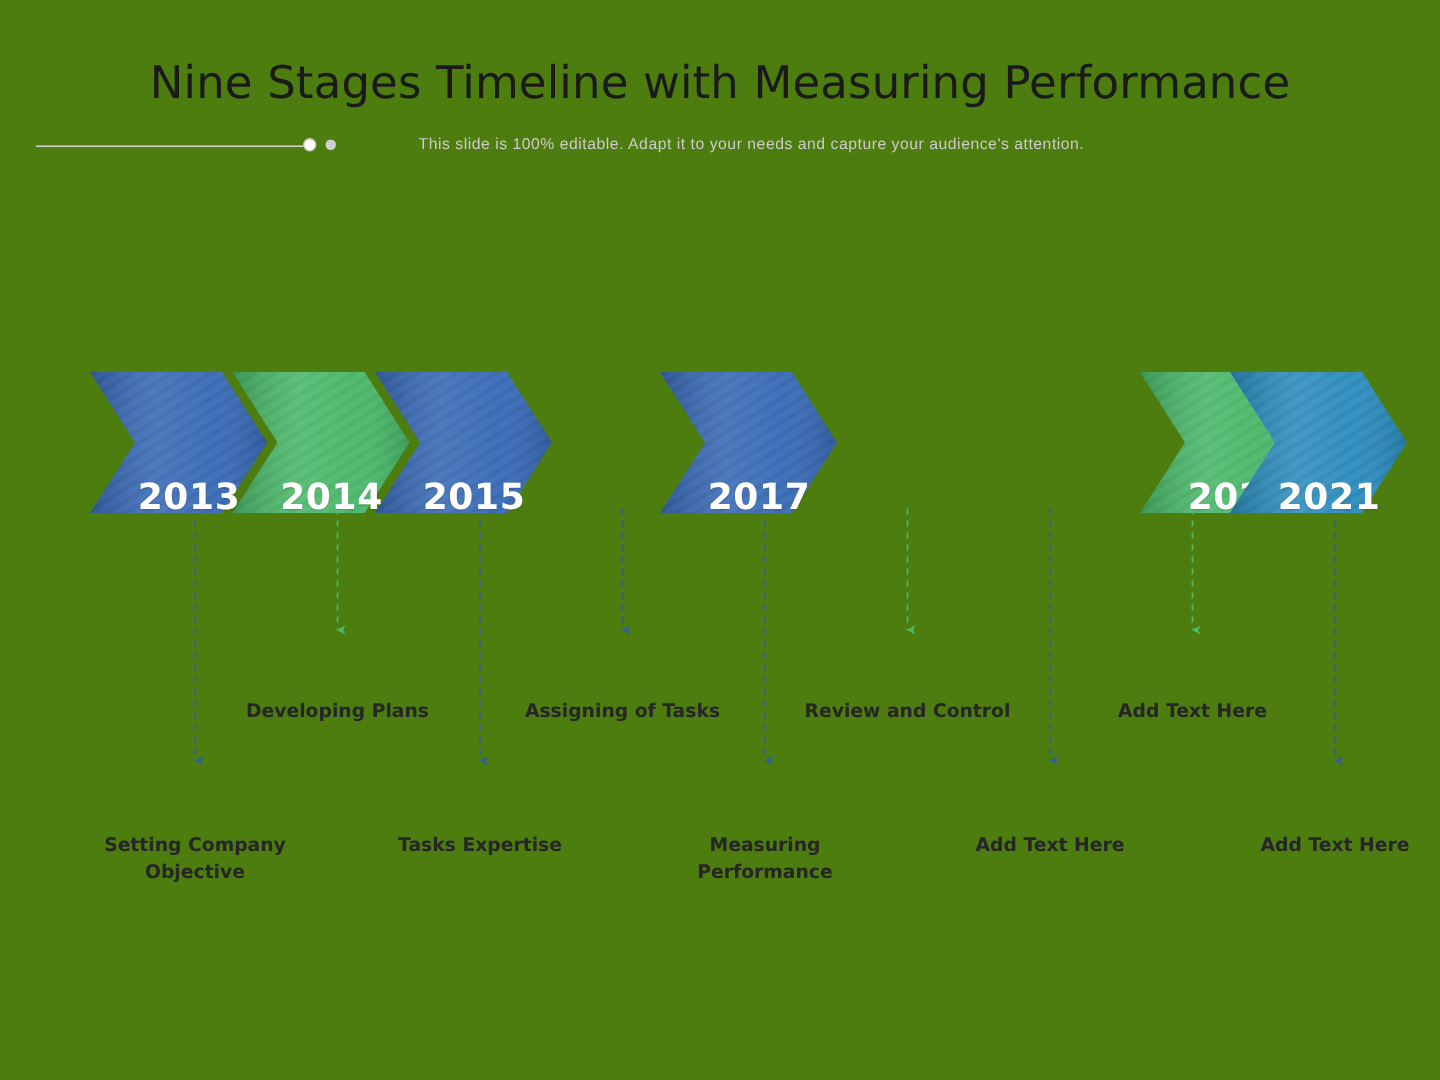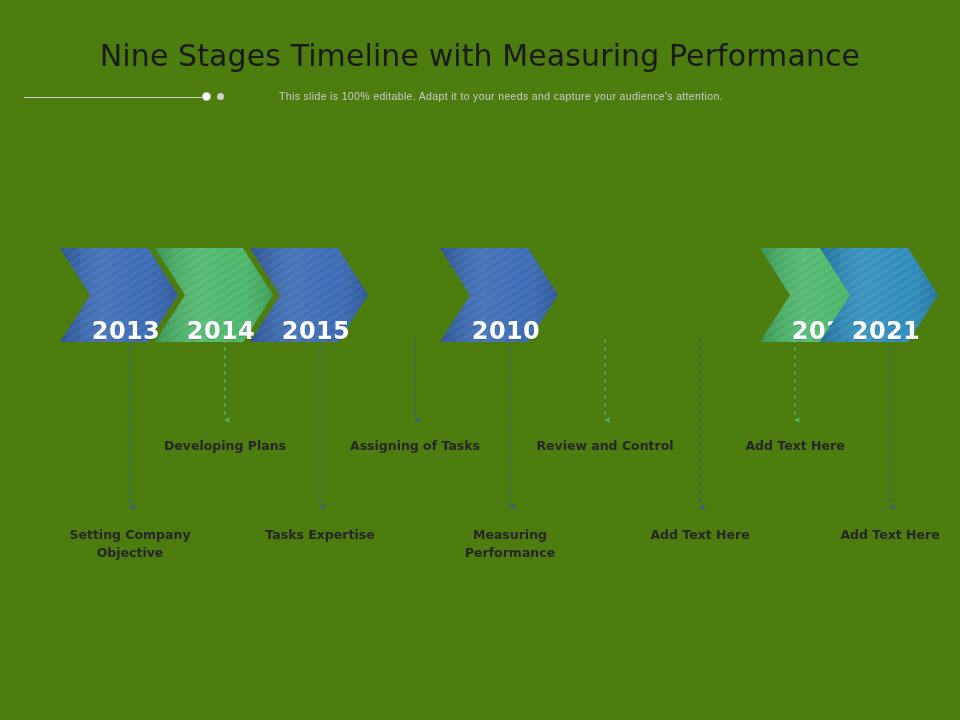--- a/index.html
+++ b/index.html
@@ -136,20 +136,21 @@
   
   .label {
     position: absolute;
     text-align: center;
     font-family: "DejaVu Sans", sans-serif;
     font-size: 12.5px;
     font-weight: bold;
     color: #262626;
     line-height: 18px;
     white-space: pre-line;
+    margin-top: 28px;
   }
   .label-top { width: 200px; }
   .label-bottom { width: 200px; }
 </style>
 </head>
 <body>
 
 <div class="slide">
 
   <div class="title">Nine Stages Timeline with Measuring Performance</div>
@@ -201,21 +202,21 @@
           <path d="M0,0 L88,0 L118,47 L88,94 L0,94 L30,47 Z" fill="url(#stripe-blue_dark)"></path>
           <path d="M0,0 L88,0 L118,47 L88,94 L0,94 L30,47 Z" fill="url(#sheen)"></path>
         </svg>
         <div class="chev-year">2015</div>
       </div>
       <div class="chev" style="left: 440px;">
         <svg viewBox="0 0 118 94">
           <path d="M0,0 L88,0 L118,47 L88,94 L0,94 L30,47 Z" fill="url(#stripe-blue_dark)"></path>
           <path d="M0,0 L88,0 L118,47 L88,94 L0,94 L30,47 Z" fill="url(#sheen)"></path>
         </svg>
-        <div class="chev-year">2010</div>
+        <div class="chev-year">2017</div>
       </div>
       <div class="chev" style="left: 760px;">
         <svg viewBox="0 0 118 94">
           <path d="M0,0 L88,0 L118,47 L88,94 L0,94 L30,47 Z" fill="url(#stripe-green)"></path>
           <path d="M0,0 L88,0 L118,47 L88,94 L0,94 L30,47 Z" fill="url(#sheen)"></path>
         </svg>
         <div class="chev-year">2020</div>
       </div>
       <div class="chev" style="left: 820px;">
         <svg viewBox="0 0 118 94">

